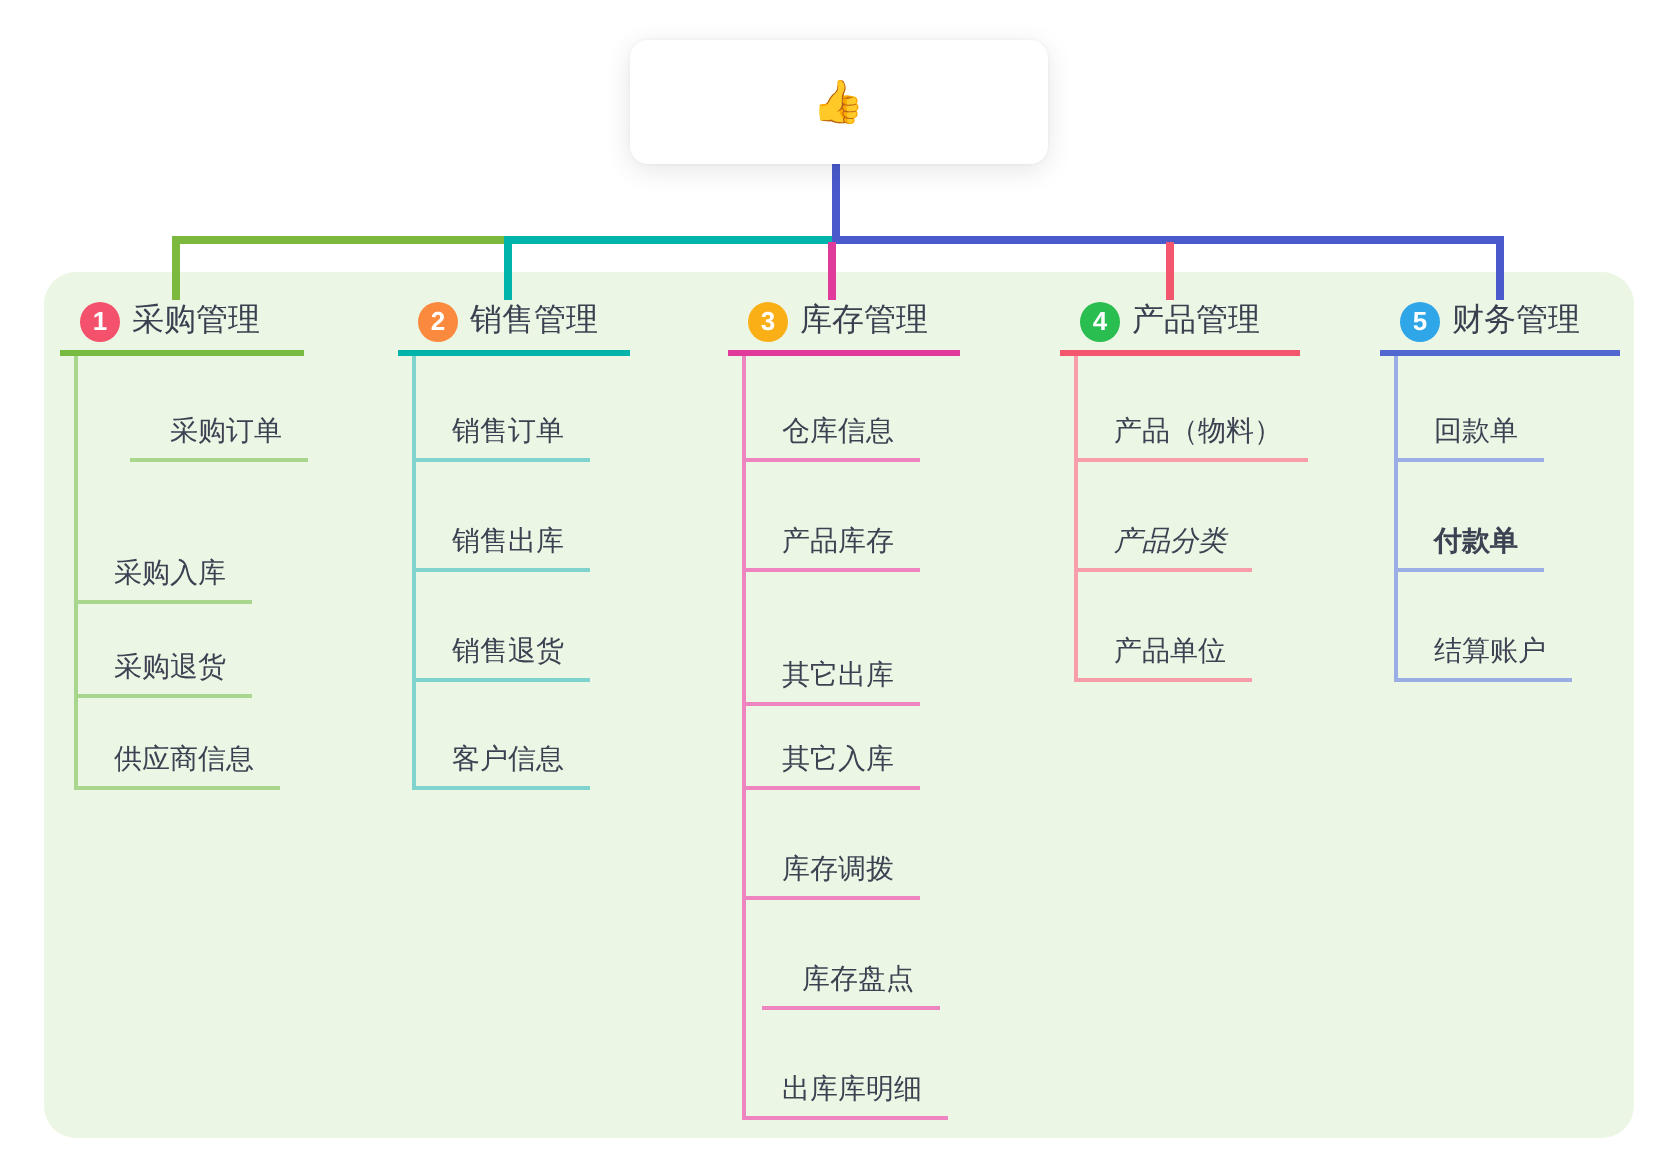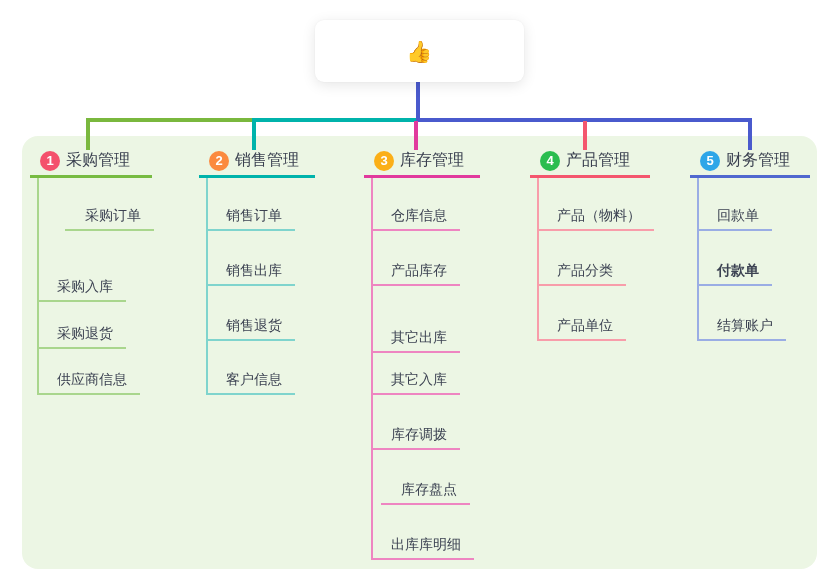--- a/index.html
+++ b/index.html
@@ -107,21 +107,21 @@
       <div class="child-node" style="left: 371px; top: 363.4px; border-bottom-color: rgb(238, 133, 193);">其它入库</div>
       <div class="child-node" style="left: 371px; top: 418.2px; border-bottom-color: rgb(238, 133, 193);">库存调拨</div>
       <div class="child-node" style="left: 381px; top: 473px; border-bottom-color: rgb(238, 133, 193);">库存盘点</div>
       <div class="child-node" style="left: 371px; top: 527.8px; border-bottom-color: rgb(238, 133, 193);">出库库明细</div>
       <div class="branch-header" style="left: 530px; top: 146px; width: 120px; border-bottom-color: rgb(244, 86, 110);">
         <span class="badge" style="background: rgb(42, 189, 79);">4</span>
         <span>产品管理</span>
       </div>
       <div class="rail" style="left: 537px; top: 178px; height: 160.6px; background: rgb(248, 157, 170);"></div>
       <div class="child-node" style="left: 537px; top: 199px; border-bottom-color: rgb(248, 157, 170);">产品（物料）</div>
-      <div class="child-node" style="left: 537px; top: 253.8px; border-bottom-color: rgb(248, 157, 170);">产品分类</div>
+      <div class="child-node" style="left: 537px; top: 253.8px; border-bottom-color: rgb(248, 157, 170); font-style: italic;">产品分类</div>
       <div class="child-node" style="left: 537px; top: 308.6px; border-bottom-color: rgb(248, 157, 170);">产品单位</div>
       <div class="branch-header" style="left: 690px; top: 146px; width: 120px; border-bottom-color: rgb(80, 104, 207);">
         <span class="badge" style="background: rgb(46, 166, 232);">5</span>
         <span>财务管理</span>
       </div>
       <div class="rail" style="left: 697px; top: 178px; height: 160.6px; background: rgb(154, 173, 228);"></div>
       <div class="child-node" style="left: 697px; top: 199px; border-bottom-color: rgb(154, 173, 228);">回款单</div>
       <div class="child-node" style="left: 697px; top: 253.8px; border-bottom-color: rgb(154, 173, 228); font-weight: bold;">付款单</div>
       <div class="child-node" style="left: 697px; top: 308.6px; border-bottom-color: rgb(154, 173, 228);">结算账户</div>
     </div>

